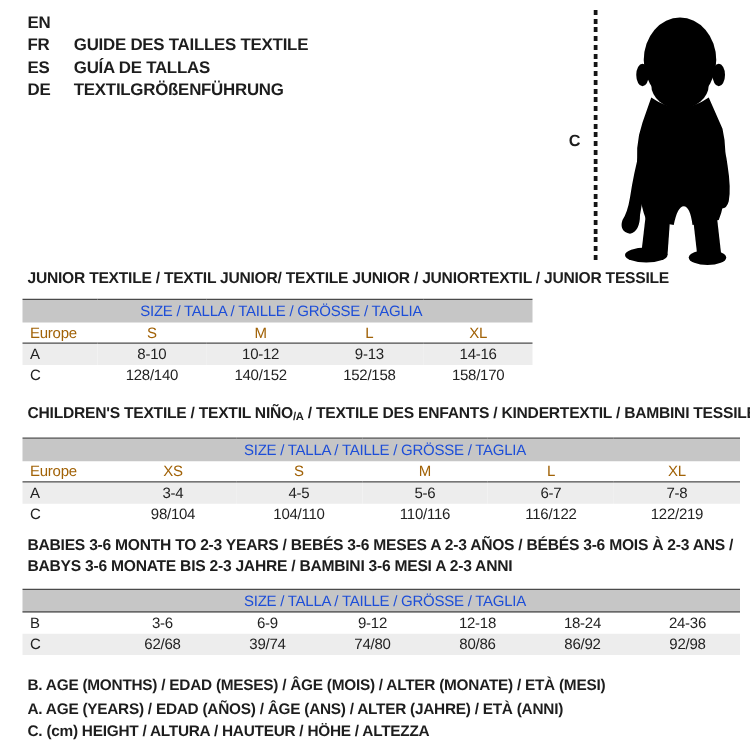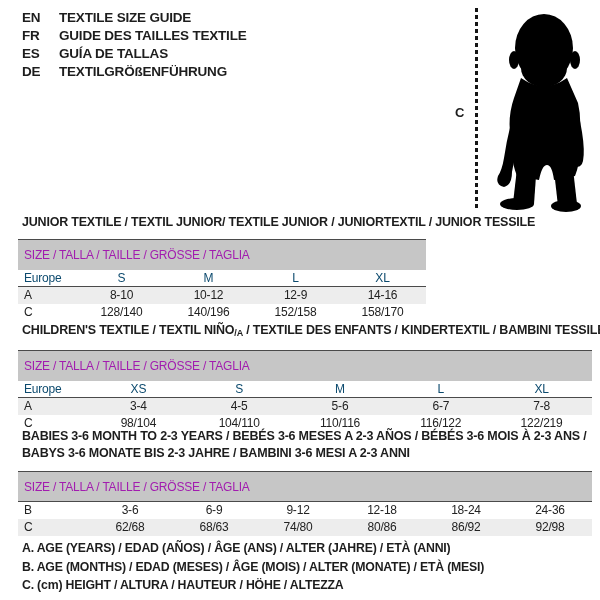--- a/index.html
+++ b/index.html
@@ -29,43 +29,42 @@
   
   .tsec { position:absolute; left:18px; }
   .t-title { font-weight:bold; font-size:12.5px; line-height:15px; margin-left:4px; white-space:nowrap; }
   .t-title sub { font-size:9px; vertical-align:-2px; }
   .t-title.two-line { line-height:17px; }
   .tsec table { border-collapse:collapse; table-layout:fixed; margin-top:9px; }
   .w-narrow { width:408px; }
   .w-wide { width:574px; }
   td { font-size:12px; height:17px; padding:0; color:#222; vertical-align:middle; }
   .size-bar td {
-    background:#c6c6c6; color:#a21caf;
+    background:#c6c6c6; color:#1d4ed8;
     border-top:1.5px solid #4a4a4a;
-    padding:1px 0 1px 6px; font-size:12px; height:30px; white-space:nowrap;
+    padding:1px 0 1px 6px; font-size:12px; height:18px; white-space:nowrap;text-align:center;
   }
   .bar-bottom-rule td { border-bottom:1.5px solid #4a4a4a; }
-  .region-row td { border-bottom:1.5px solid #4a4a4a; color:#0c4a6e; }
+  .region-row td { border-bottom:1.5px solid #4a4a4a; color:#a16207; }
   td.lab { text-align:left; padding-left:6px; }
   td.val { text-align:center; }
   tr.shaded td { background:#ededed; }
 
   
   .footnotes { position:absolute; left:22px; top:539px; font-weight:bold; font-size:12.3px; line-height:18.5px; }
   .footnote { white-space:nowrap; }
 </style>
 </head>
 <body>
 
 <div class="page">
 
   <div class="lang-block">
     <div class="lang-row">
       <span class="lang-code">EN</span>
-      <span class="lang-label">TEXTILE SIZE GUIDE</span>
     </div>
     <div class="lang-row">
       <span class="lang-code">FR</span>
       <span class="lang-label">GUIDE DES TAILLES TEXTILE</span>
     </div>
     <div class="lang-row">
       <span class="lang-code">ES</span>
       <span class="lang-label">GUÍA DE TALLAS</span>
     </div>
     <div class="lang-row">
@@ -109,27 +108,27 @@
         <td class="lab">Europe</td>
         <td class="val">S</td>
         <td class="val">M</td>
         <td class="val">L</td>
         <td class="val">XL</td>
       </tr>
       <tr class="shaded">
         <td class="lab">A</td>
         <td class="val">8-10</td>
         <td class="val">10-12</td>
-        <td class="val">12-9</td>
+        <td class="val">9-13</td>
         <td class="val">14-16</td>
       </tr>
       <tr>
         <td class="lab">C</td>
         <td class="val">128/140</td>
-        <td class="val">140/196</td>
+        <td class="val">140/152</td>
         <td class="val">152/158</td>
         <td class="val">158/170</td>
       </tr>
     </tbody>
       </table>
   </section>
 
   <section class="tsec" style="top:323px;">
     <div class="t-title"><span>CHILDREN'S TEXTILE / TEXTIL NIÑO</span><sub>/A</sub><span> / TEXTILE DES ENFANTS / KINDERTEXTIL / BAMBINI TESSILE</span></div>
     <table class="w-wide">
@@ -197,29 +196,29 @@
         <td class="val">3-6</td>
         <td class="val">6-9</td>
         <td class="val">9-12</td>
         <td class="val">12-18</td>
         <td class="val">18-24</td>
         <td class="val">24-36</td>
       </tr>
       <tr class="shaded">
         <td class="lab">C</td>
         <td class="val">62/68</td>
-        <td class="val">68/63</td>
+        <td class="val">39/74</td>
         <td class="val">74/80</td>
         <td class="val">80/86</td>
         <td class="val">86/92</td>
         <td class="val">92/98</td>
       </tr>
     </tbody>
       </table>
   </section>
 
   <div class="footnotes">
+    <div class="footnote">B. AGE (MONTHS) / EDAD (MESES) / ÂGE (MOIS) / ALTER (MONATE) / ETÀ (MESI)</div>
     <div class="footnote">A. AGE (YEARS) / EDAD (AÑOS) / ÂGE (ANS) / ALTER (JAHRE) / ETÀ (ANNI)</div>
-    <div class="footnote">B. AGE (MONTHS) / EDAD (MESES) / ÂGE (MOIS) / ALTER (MONATE) / ETÀ (MESI)</div>
     <div class="footnote">C. (cm) HEIGHT / ALTURA / HAUTEUR / HÖHE / ALTEZZA</div>
   </div>
 
 </div>
 
 </body></html>

